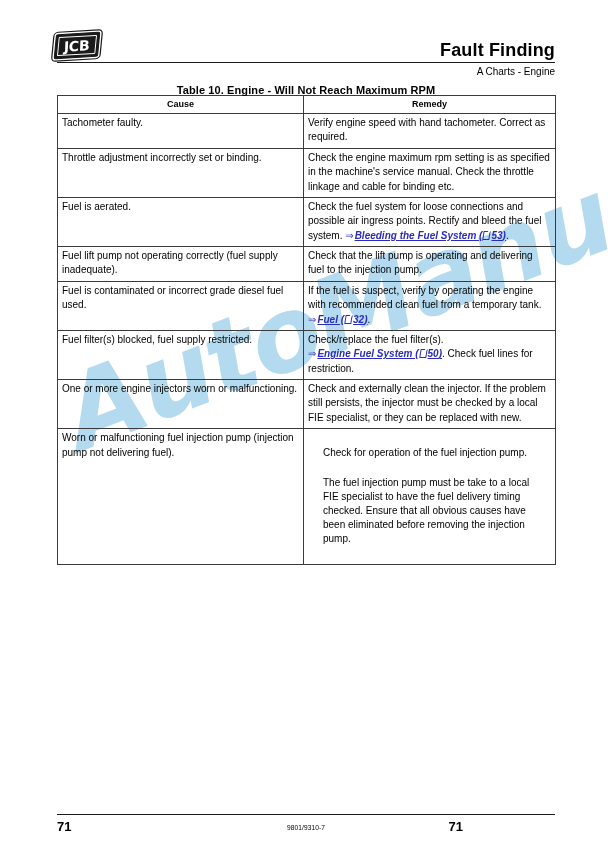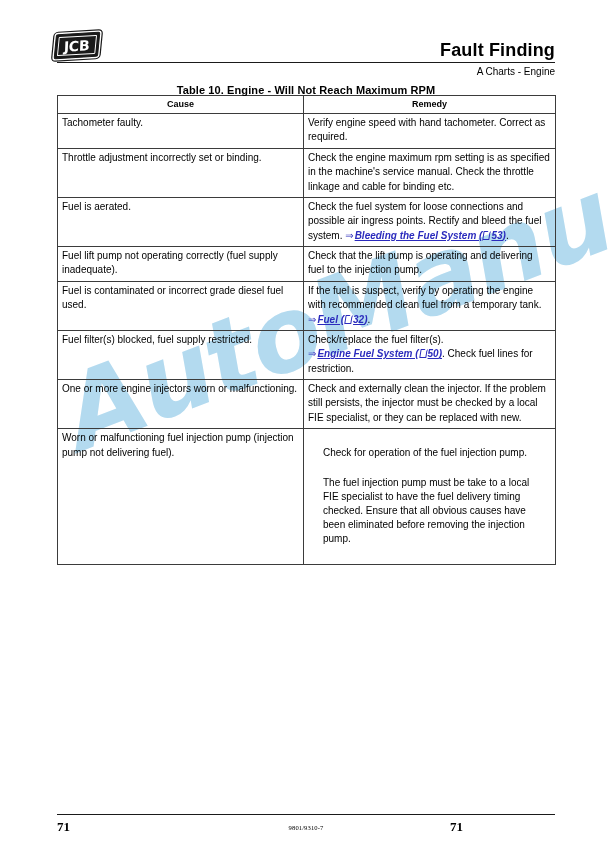--- a/index.html
+++ b/index.html
@@ -208,21 +208,20 @@
   }
 
   
   .footer {
     position: absolute;
     left: 0;
     bottom: 0;
     width: 520px;
     height: 66px;
     z-index: 3;
-    font-family: Liberation Serif, serif;
   }
   .footer-rule {
     position: absolute;
     left: 57px;
     top: 14px;
     width: 498px;
     height: 0;
     border-top: 1.4px solid #1a1a1a;
   }
   .footer-page-left {

